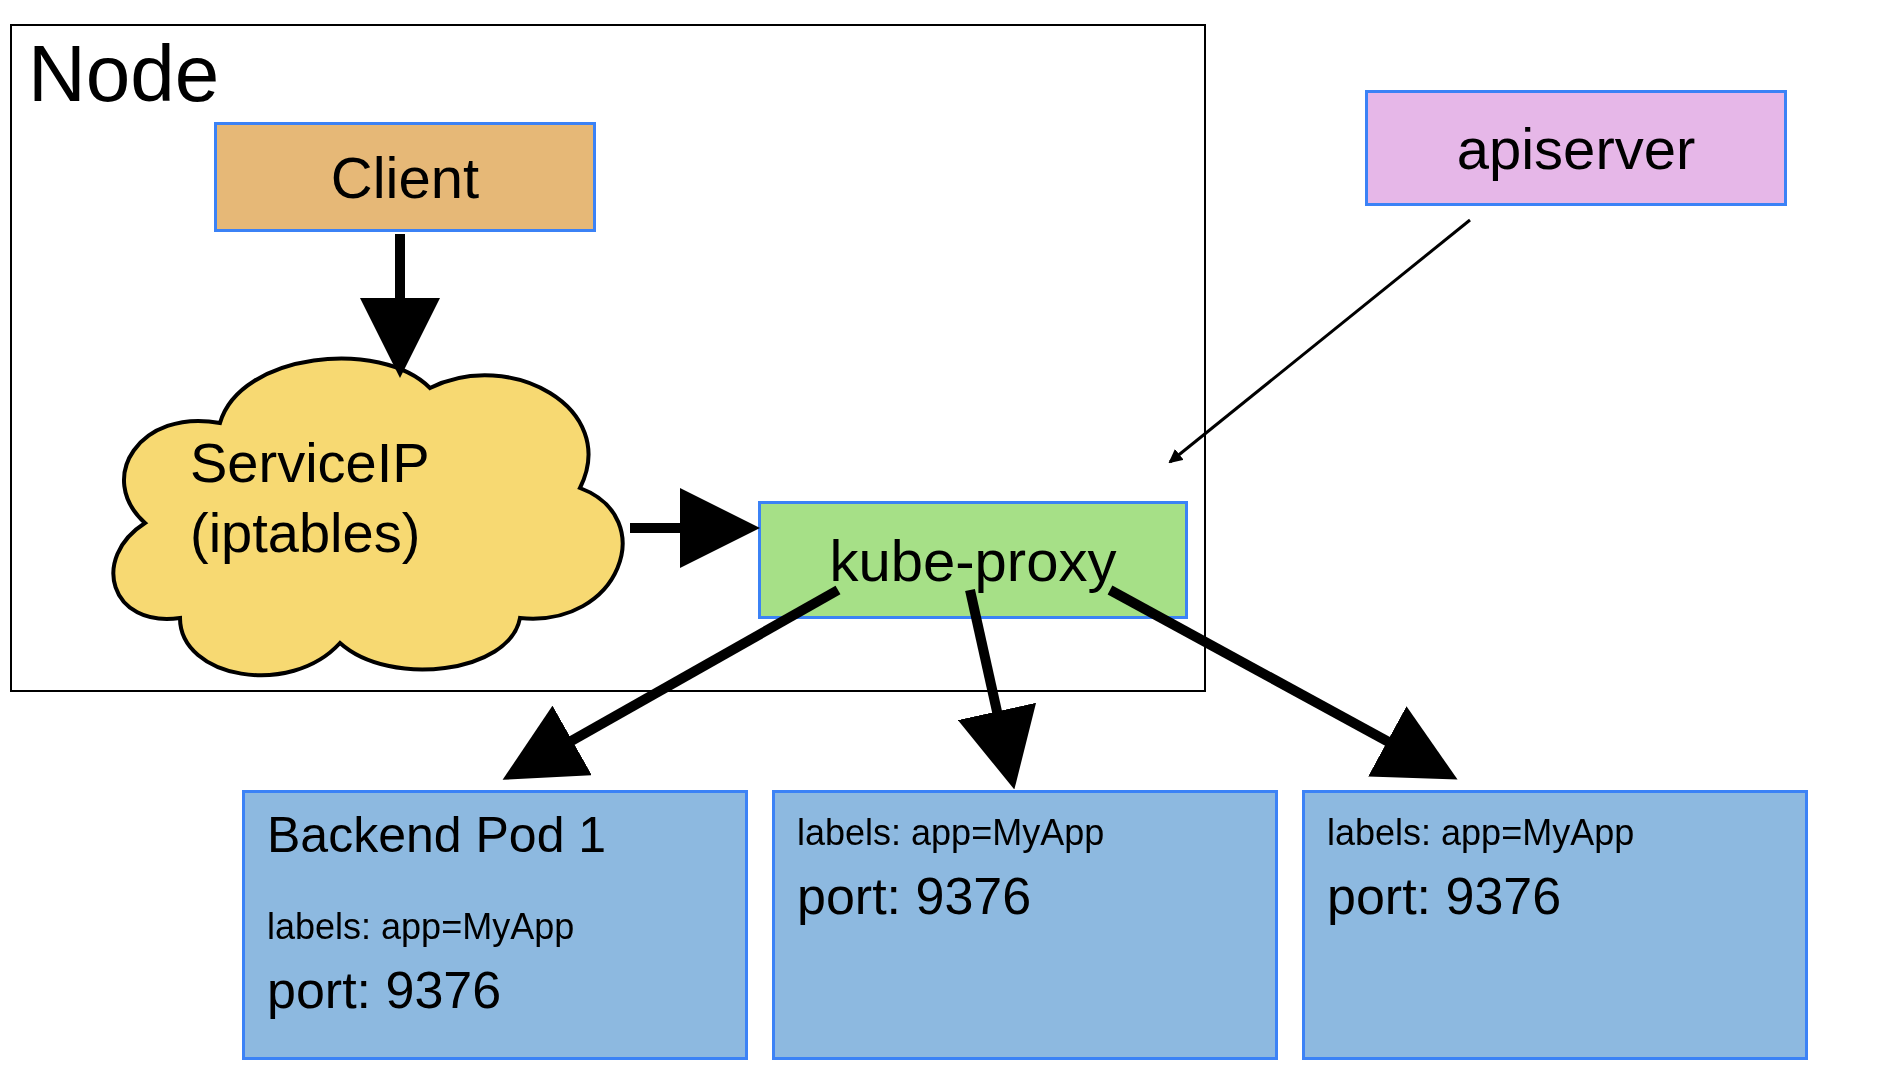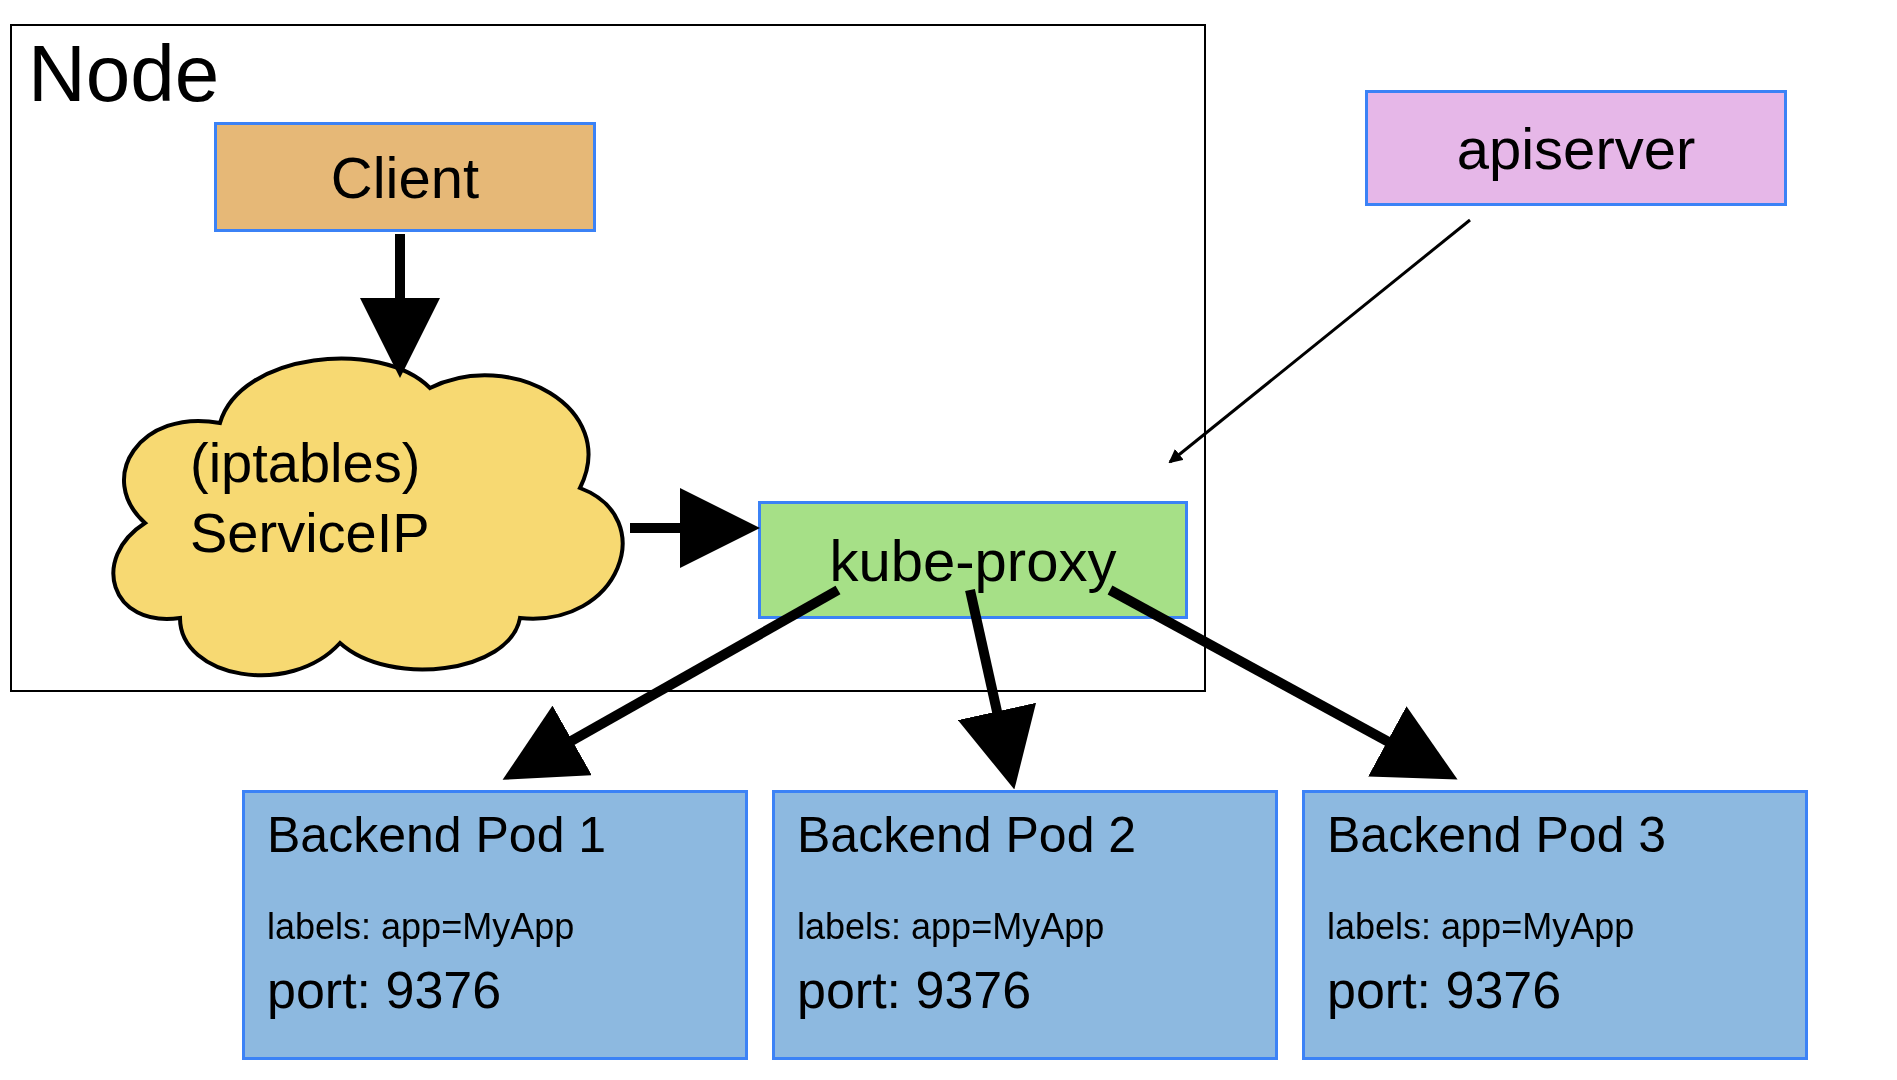--- a/index.html
+++ b/index.html
@@ -91,43 +91,41 @@
         M 100 290
         C 30 300 10 230 65 195
         C 15 150 60 80 140 95
         C 160 25 300 10 350 60
         C 430 20 540 80 500 160
         C 580 190 540 300 440 290
         C 430 345 310 360 260 315
         C 210 370 100 350 100 290 Z" fill="#f7d972" stroke="#000" stroke-width="4"></path>
     </svg>
     <div class="cloud-text" style="left:110px; top:100px;">
+      <div>ServiceIP</div>
       <div>(iptables)</div>
-      <div>ServiceIP</div>
     </div>
   </div>
 
   <div class="box proxy" style="left:758px; top:470px; width:430px; height:118px;margin-top:31px;">
     <span>kube-proxy</span>
   </div>
 
   <div class="box pod" style="left:242px; top:790px; width:506px; height:270px;">
     <div class="pod-title">Backend Pod 1</div>
     <div class="pod-labels">labels: app=MyApp</div>
     <div class="pod-port">port: 9376</div>
   </div>
 
   <div class="box pod" style="left:772px; top:790px; width:506px; height:270px;">
-    <div class="pod-title">Backend Pod 2</div>
     <div class="pod-labels">labels: app=MyApp</div>
     <div class="pod-port">port: 9376</div>
   </div>
 
   <div class="box pod" style="left:1302px; top:790px; width:506px; height:270px;">
-    <div class="pod-title">Backend Pod 3</div>
     <div class="pod-labels">labels: app=MyApp</div>
     <div class="pod-port">port: 9376</div>
   </div>
 
   <svg class="arrows">
     <defs>
       <marker id="ah-thick" markerWidth="8" markerHeight="8" refX="6" refY="4" orient="auto" markerUnits="strokeWidth">
         <path d="M0,0 L8,4 L0,8 Z" fill="#000"></path>
       </marker>
       <marker id="ah-thin" markerWidth="14" markerHeight="14" refX="12" refY="7" orient="auto" markerUnits="userSpaceOnUse">

